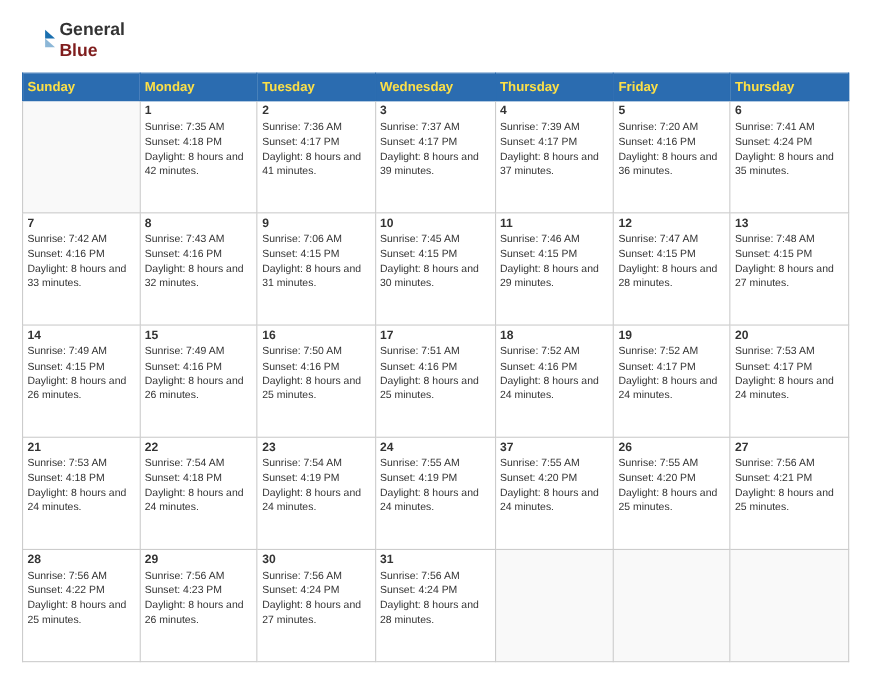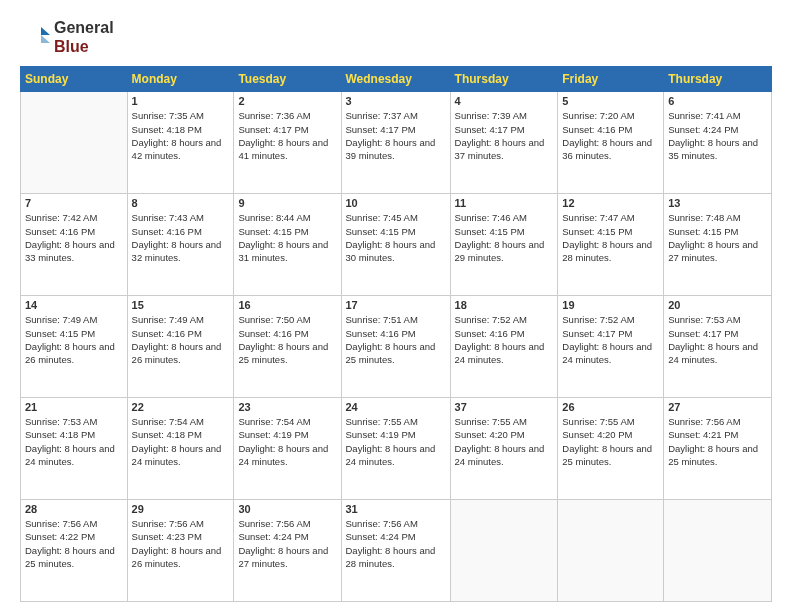--- a/index.html
+++ b/index.html
@@ -173,21 +173,21 @@
           </td>
           <td>
             <span class="day-num">8</span>
             <div class="day-info">Sunrise: 7:43 AM
 Sunset: 4:16 PM
 Daylight: 8 hours
 and 32 minutes.</div>
           </td>
           <td>
             <span class="day-num">9</span>
-            <div class="day-info">Sunrise: 8:44 AM
+            <div class="day-info">Sunrise: 7:06 AM
 Sunset: 4:15 PM
 Daylight: 8 hours
 and 31 minutes.</div>
           </td>
           <td>
             <span class="day-num">10</span>
             <div class="day-info">Sunrise: 7:45 AM
 Sunset: 4:15 PM
 Daylight: 8 hours
 and 30 minutes.</div>

